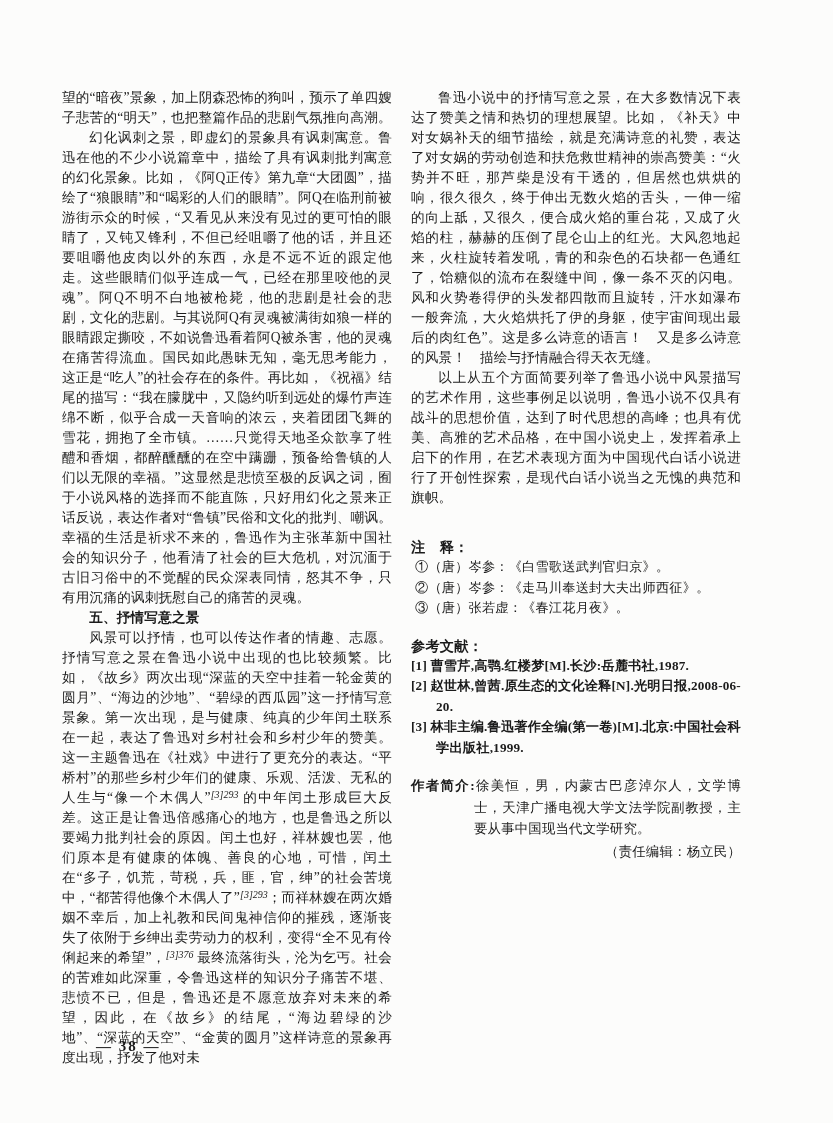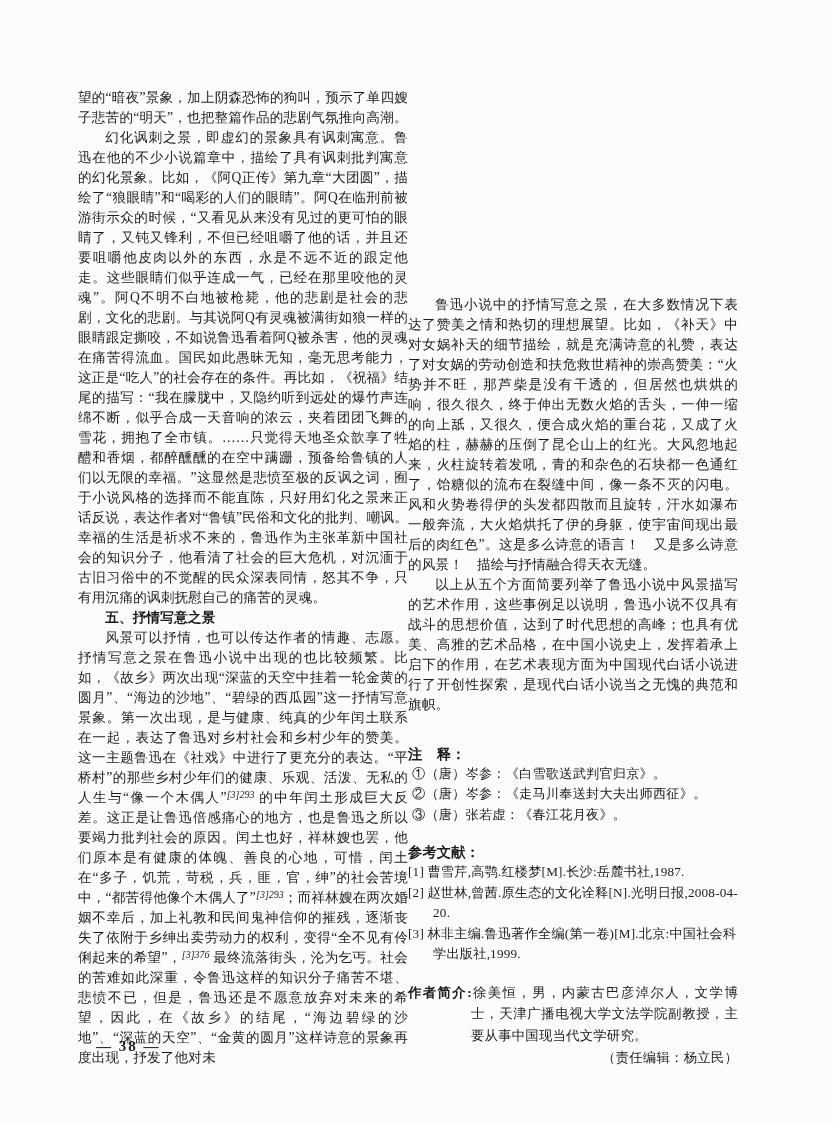--- a/index.html
+++ b/index.html
@@ -12,25 +12,25 @@
     position: relative;
     width: 833px;
     height: 1123px;
     margin: 0 auto;
     background: #fcfcfb;
     color: #1b1b1b;
     overflow: hidden;
   }
   .columns {
     position: absolute;
-    left: 78px;
+    left: 62px;
     top: 88px;
     width: 679px;
     display: flex;
-    align-items: flex-end;
+    gap: 19px;
   }
   .column {
     width: 330px;
   }
   .column p {
     margin: 0;
     font-size: 13.6px;
     line-height: 20px;
     text-align: justify;
     letter-spacing: 0.2px;
@@ -53,20 +53,21 @@
     line-height: 20.5px;
     padding-left: 4px;
     text-align: left;
   }
   p.ref {
     font-size: 13.2px;
     line-height: 20.5px;
     padding-left: 1.9em;
     text-indent: -1.9em;
     text-align: left;
+    font-weight: bold;
   }
   p.author {
     margin-top: 17px !important;
     font-size: 13.4px;
     line-height: 21.5px;
     padding-left: 4.7em;
     text-indent: -4.7em;
   }
   .author-label { font-weight: 700; }
   p.editor {
@@ -104,20 +105,20 @@
       </div>
     <div class="column" id="col-right">
         <p class="para indent">鲁迅小说中的抒情写意之景，在大多数情况下表达了赞美之情和热切的理想展望。比如，《补天》中对女娲补天的细节描绘，就是充满诗意的礼赞，表达了对女娲的劳动创造和扶危救世精神的崇高赞美：“火势并不旺，那芦柴是没有干透的，但居然也烘烘的响，很久很久，终于伸出无数火焰的舌头，一伸一缩的向上舐，又很久，便合成火焰的重台花，又成了火焰的柱，赫赫的压倒了昆仑山上的红光。大风忽地起来，火柱旋转着发吼，青的和杂色的石块都一色通红了，饴糖似的流布在裂缝中间，像一条不灭的闪电。风和火势卷得伊的头发都四散而且旋转，汗水如瀑布一般奔流，大火焰烘托了伊的身躯，使宇宙间现出最后的肉红色”。这是多么诗意的语言！　又是多么诗意的风景！　描绘与抒情融合得天衣无缝。</p>
         <p class="para indent">以上从五个方面简要列举了鲁迅小说中风景描写的艺术作用，这些事例足以说明，鲁迅小说不仅具有战斗的思想价值，达到了时代思想的高峰；也具有优美、高雅的艺术品格，在中国小说史上，发挥着承上启下的作用，在艺术表现方面为中国现代白话小说进行了开创性探索，是现代白话小说当之无愧的典范和旗帜。</p>
         <p class="block_heading notes-heading">注　释：</p>
         <p class="note">①（唐）岑参：《白雪歌送武判官归京》。</p>
         <p class="note">②（唐）岑参：《走马川奉送封大夫出师西征》。</p>
         <p class="note">③（唐）张若虚：《春江花月夜》。</p>
         <p class="block_heading refs-heading">参考文献：</p>
         <p class="ref">[1] 曹雪芹,高鹗.红楼梦[M].长沙:岳麓书社,1987.</p>
-        <p class="ref">[2] 赵世林,曾茜.原生态的文化诠释[N].光明日报,2008-04-20.</p>
+        <p class="ref">[2] 赵世林,曾茜.原生态的文化诠释[N].光明日报,2008-06-20.</p>
         <p class="ref">[3] 林非主编.鲁迅著作全编(第一卷)[M].北京:中国社会科学出版社,1999.</p>
         <p class="author"><span class="author-label">作者简介:</span>徐美恒，男，内蒙古巴彦淖尔人，文学博士，天津广播电视大学文法学院副教授，主要从事中国现当代文学研究。</p>
         <p class="editor">（责任编辑：杨立民）</p>
       </div>
   </div>
   <div class="page-number">— 38 —</div>
 </div>
 
 </body></html>

